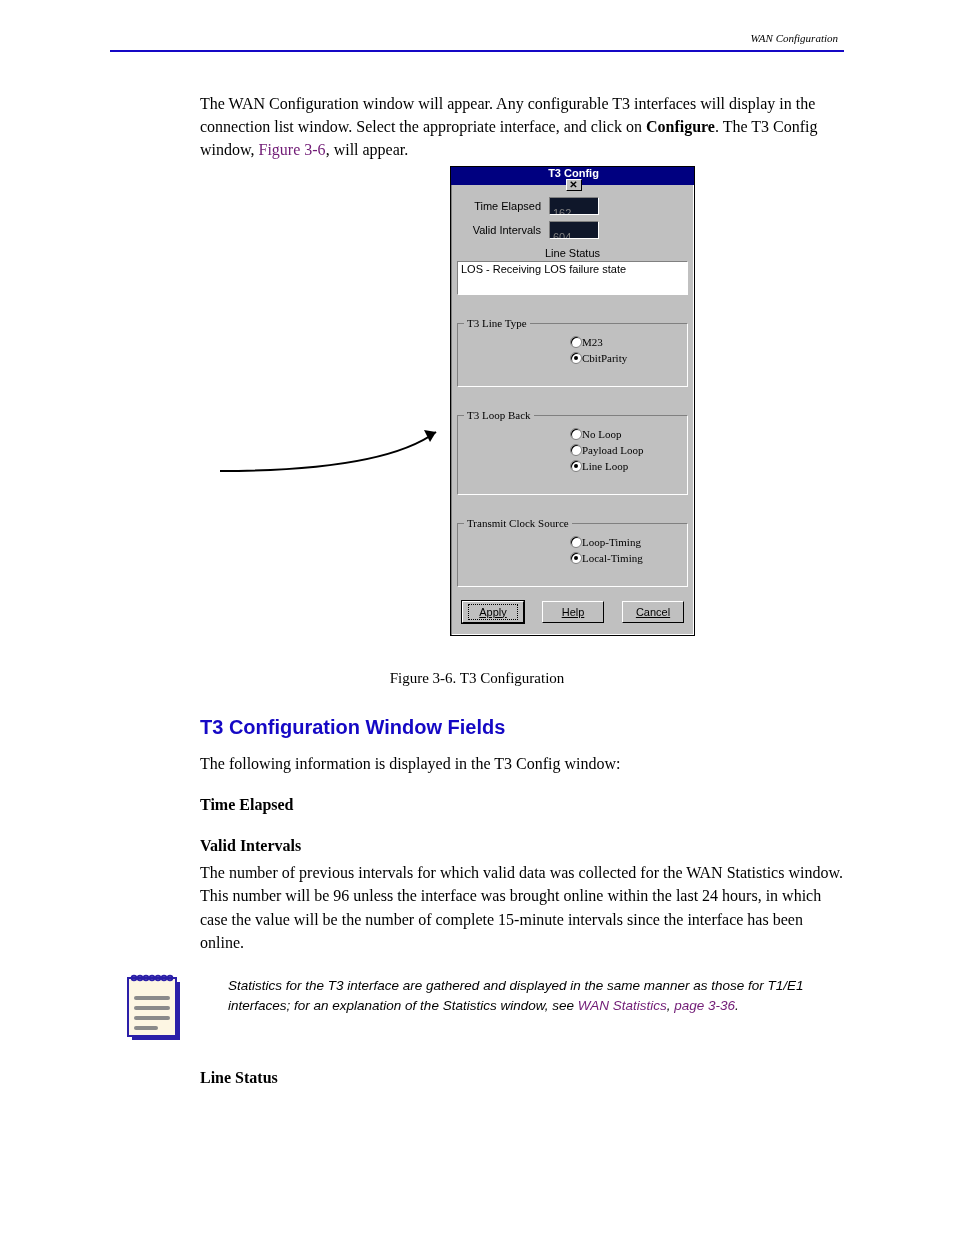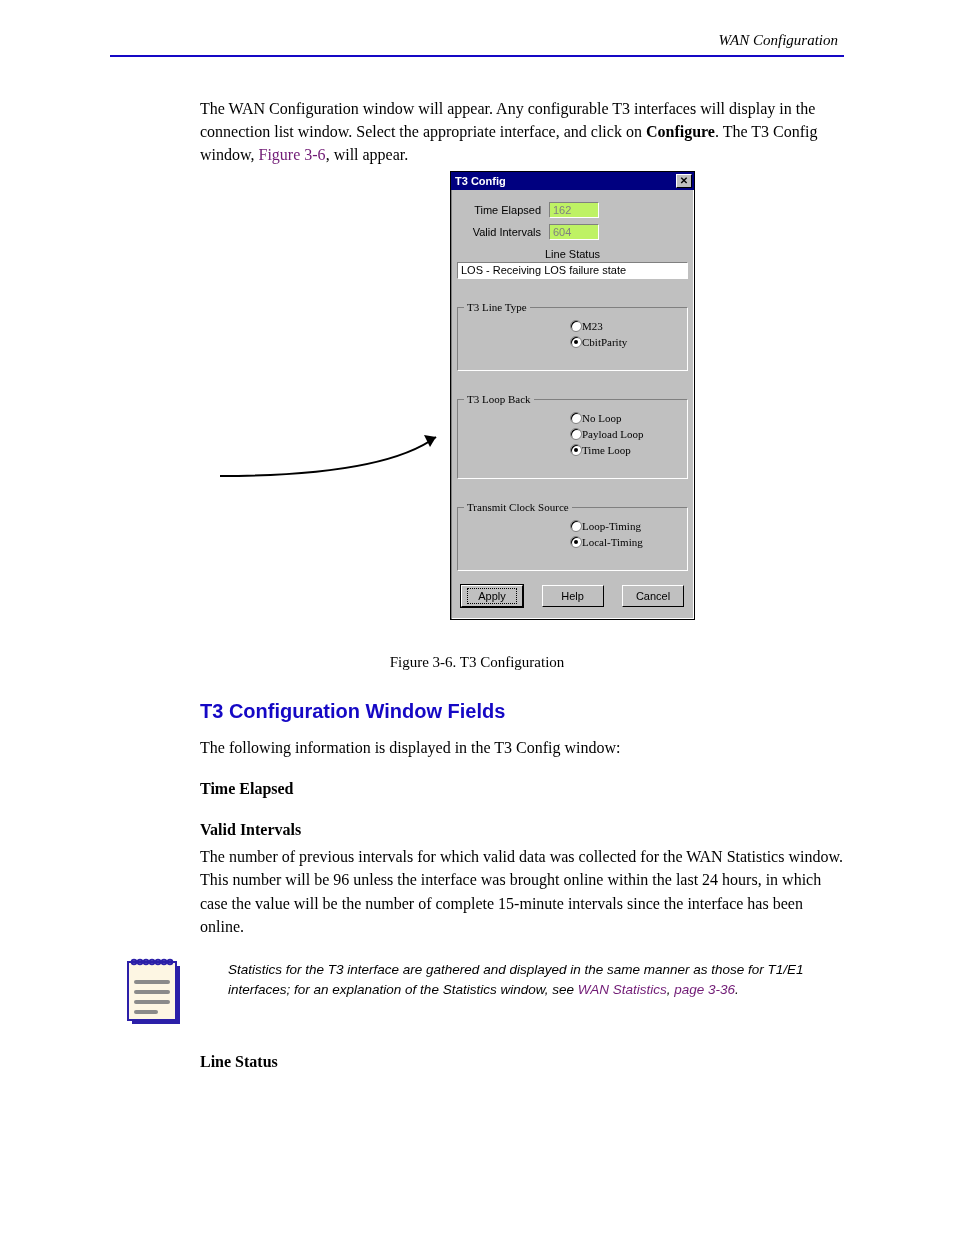--- a/index.html
+++ b/index.html
@@ -11,21 +11,21 @@
     background: #ffffff;
     color: #000000;
   }
   .page {
     padding: 32px 110px 60px 110px;
   }
   .running-head {
     text-align: right;
     font-style: italic;
     font-family: "Times New Roman", Times, serif;
-    font-size: 15px;
+    font-size: 11px;
     margin-bottom: 6px;
     padding-right: 6px;
   }
   .hr {
     height: 2px;
     background: #1508c5;
     margin-bottom: 40px;
   }
   .intro-block {
     margin-left: 90px;
@@ -58,20 +58,21 @@
   }
   .titlebar {
     background: #000080;
     color: #fff;
     display: flex;
     align-items: center;
     height: 18px;
     padding: 0 2px 0 4px;
     font-weight: bold;
     font-size: 11px;
+    flex-direction: column;
   }
   .titlebar .spacer { flex: 1; }
   .closebtn {
     width: 16px; height: 14px;
     background: #c0c0c0;
     border: 1px solid #fff;
     border-right-color: #000; border-bottom-color: #000;
     display: flex; align-items: center; justify-content: center;
     font-size: 10px; line-height: 10px;
     color: #000;
@@ -85,40 +86,40 @@
     margin: 2px 0 6px 0;
   }
   .readonly-row .lbl {
     width: 92px;
     text-align: right;
     padding-right: 8px;
   }
   .ro-input {
     width: 50px;
     height: 16px;
-    background: #bef264;
+    background: #0f172a;
     border: 1px solid #808080;
     border-right-color: #fff; border-bottom-color: #fff;
-    padding: 0 3px;
+    padding: 8px 3px;
     color: #808080;
     overflow: hidden;
     font-size: 11px;
     line-height: 15px;
   }
   .line-status {
     margin-top: 8px;
   }
   .line-status-caption {
     text-align: center;
     font-size: 11px;
     margin-bottom: 2px;
   }
   .ls-input {
     width: 100%;
-    height: 17px;
+    height: 34px;
     background: #ffffff;
     border: 1px solid #808080;
     border-right-color: #fff; border-bottom-color: #fff;
     padding: 0 3px;
     font-size: 11px;
     line-height: 15px;
     overflow: hidden;
   }
   .groupbox {
     margin-top: 28px;
@@ -152,22 +153,23 @@
     flex: 0 0 12px;
   }
   .radio.checked::after {
     content: "";
     width: 4px; height: 4px; border-radius: 50%;
     background: #000;
   }
   .button-row {
     display: flex;
     gap: 18px;
-    justify-content: space-between;
+    justify-content: flex-end;
     padding: 14px 4px 2px 4px;
+    text-decoration: underline;
   }
   .btn {
     width: 62px; height: 22px;
     background: #c0c0c0;
     border: 1px solid #fff;
     border-right-color: #000; border-bottom-color: #000;
     display: flex; align-items: center; justify-content: center;
     font-size: 11px;
   }
   .btn.default {
@@ -279,21 +281,21 @@
             <div class="radio-row">
               <span class="radio"></span>
               <span>No Loop</span>
             </div>
             <div class="radio-row">
               <span class="radio"></span>
               <span>Payload Loop</span>
             </div>
             <div class="radio-row">
               <span class="radio checked"></span>
-              <span>Time Loop</span>
+              <span>Line Loop</span>
             </div>
           </div>
 
           <div class="groupbox">
             <span class="legend">Transmit Clock Source</span>
             <div class="radio-row">
               <span class="radio"></span>
               <span>Loop-Timing</span>
             </div>
             <div class="radio-row">

